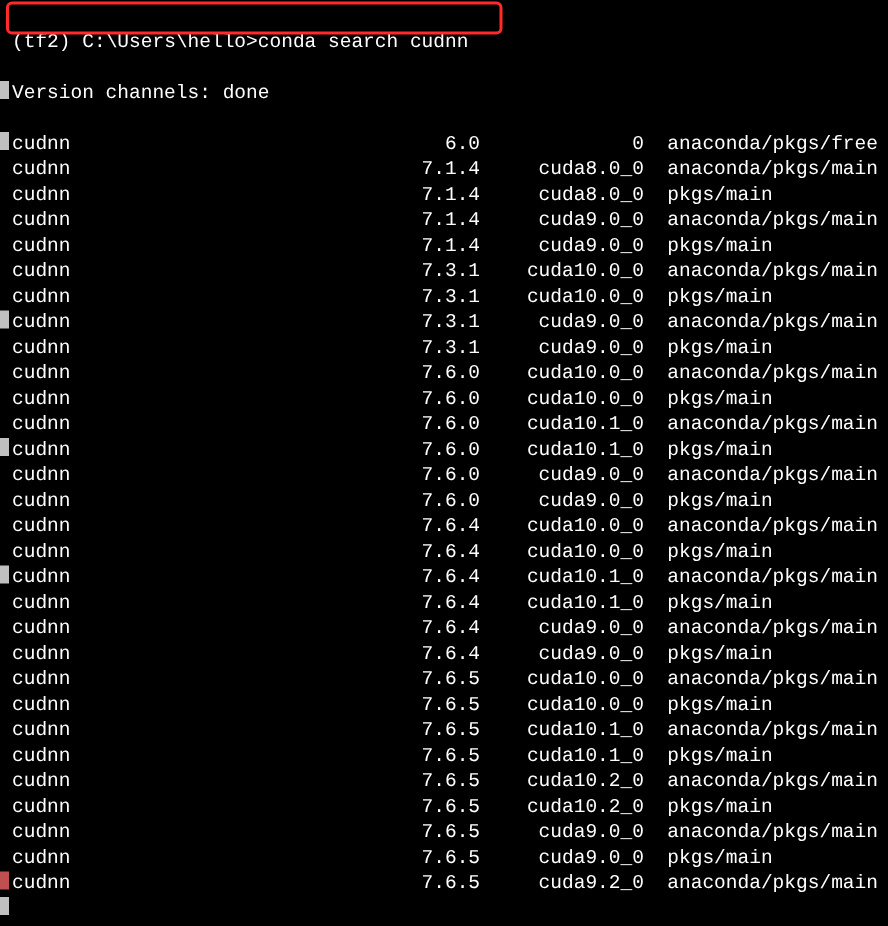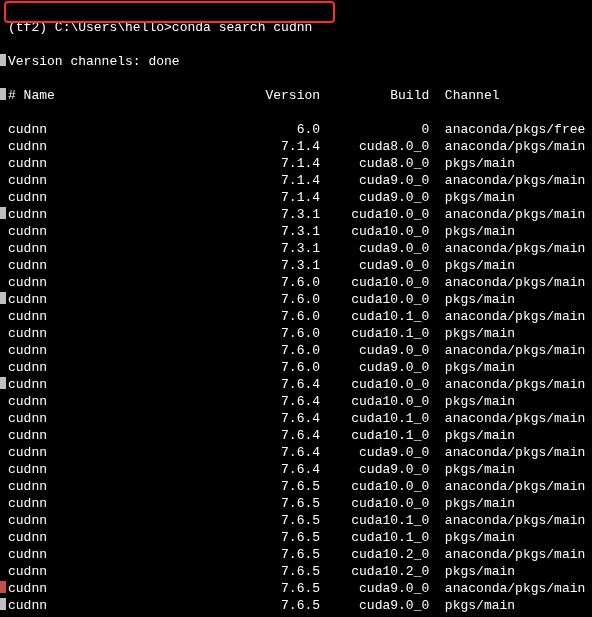--- a/index.html
+++ b/index.html
@@ -55,17 +55,16 @@
     <div class="mark" style="top: 207px;"></div>
     <div class="mark" style="top: 292px;"></div>
     <div class="mark" style="top: 377px;"></div>
     <div class="mark red" style="top: 581px;"></div>
     <div class="mark" style="top: 598px;"></div>
   </div>
 
 <div class="terminal">
 <span class="row"><span>(tf2)</span> <span>C:\Users\hello</span>&gt;<span>conda search cudnn</span></span>
 <span class="row">Version channels: done</span>
-<span class="row" id="header-row"># Name                           Version         Build  Channel</span>
 <span id="rows-container"><span class="row">cudnn                                6.0             0  anaconda/pkgs/free</span><span class="row">cudnn                              7.1.4     cuda8.0_0  anaconda/pkgs/main</span><span class="row">cudnn                              7.1.4     cuda8.0_0  pkgs/main</span><span class="row">cudnn                              7.1.4     cuda9.0_0  anaconda/pkgs/main</span><span class="row">cudnn                              7.1.4     cuda9.0_0  pkgs/main</span><span class="row">cudnn                              7.3.1    cuda10.0_0  anaconda/pkgs/main</span><span class="row">cudnn                              7.3.1    cuda10.0_0  pkgs/main</span><span class="row">cudnn                              7.3.1     cuda9.0_0  anaconda/pkgs/main</span><span class="row">cudnn                              7.3.1     cuda9.0_0  pkgs/main</span><span class="row">cudnn                              7.6.0    cuda10.0_0  anaconda/pkgs/main</span><span class="row">cudnn                              7.6.0    cuda10.0_0  pkgs/main</span><span class="row">cudnn                              7.6.0    cuda10.1_0  anaconda/pkgs/main</span><span class="row">cudnn                              7.6.0    cuda10.1_0  pkgs/main</span><span class="row">cudnn                              7.6.0     cuda9.0_0  anaconda/pkgs/main</span><span class="row">cudnn                              7.6.0     cuda9.0_0  pkgs/main</span><span class="row">cudnn                              7.6.4    cuda10.0_0  anaconda/pkgs/main</span><span class="row">cudnn                              7.6.4    cuda10.0_0  pkgs/main</span><span class="row">cudnn                              7.6.4    cuda10.1_0  anaconda/pkgs/main</span><span class="row">cudnn                              7.6.4    cuda10.1_0  pkgs/main</span><span class="row">cudnn                              7.6.4     cuda9.0_0  anaconda/pkgs/main</span><span class="row">cudnn                              7.6.4     cuda9.0_0  pkgs/main</span><span class="row">cudnn                              7.6.5    cuda10.0_0  anaconda/pkgs/main</span><span class="row">cudnn                              7.6.5    cuda10.0_0  pkgs/main</span><span class="row">cudnn                              7.6.5    cuda10.1_0  anaconda/pkgs/main</span><span class="row">cudnn                              7.6.5    cuda10.1_0  pkgs/main</span><span class="row">cudnn                              7.6.5    cuda10.2_0  anaconda/pkgs/main</span><span class="row">cudnn                              7.6.5    cuda10.2_0  pkgs/main</span><span class="row">cudnn                              7.6.5     cuda9.0_0  anaconda/pkgs/main</span><span class="row">cudnn                              7.6.5     cuda9.0_0  pkgs/main</span><span class="row">cudnn                              7.6.5     cuda9.2_0  anaconda/pkgs/main</span></span>
 </div>
 
 <div class="highlight-box" id="hl" style="left: 4px; top: 1px; width: 327px; height: 18px;"></div>
 
 </body></html>

